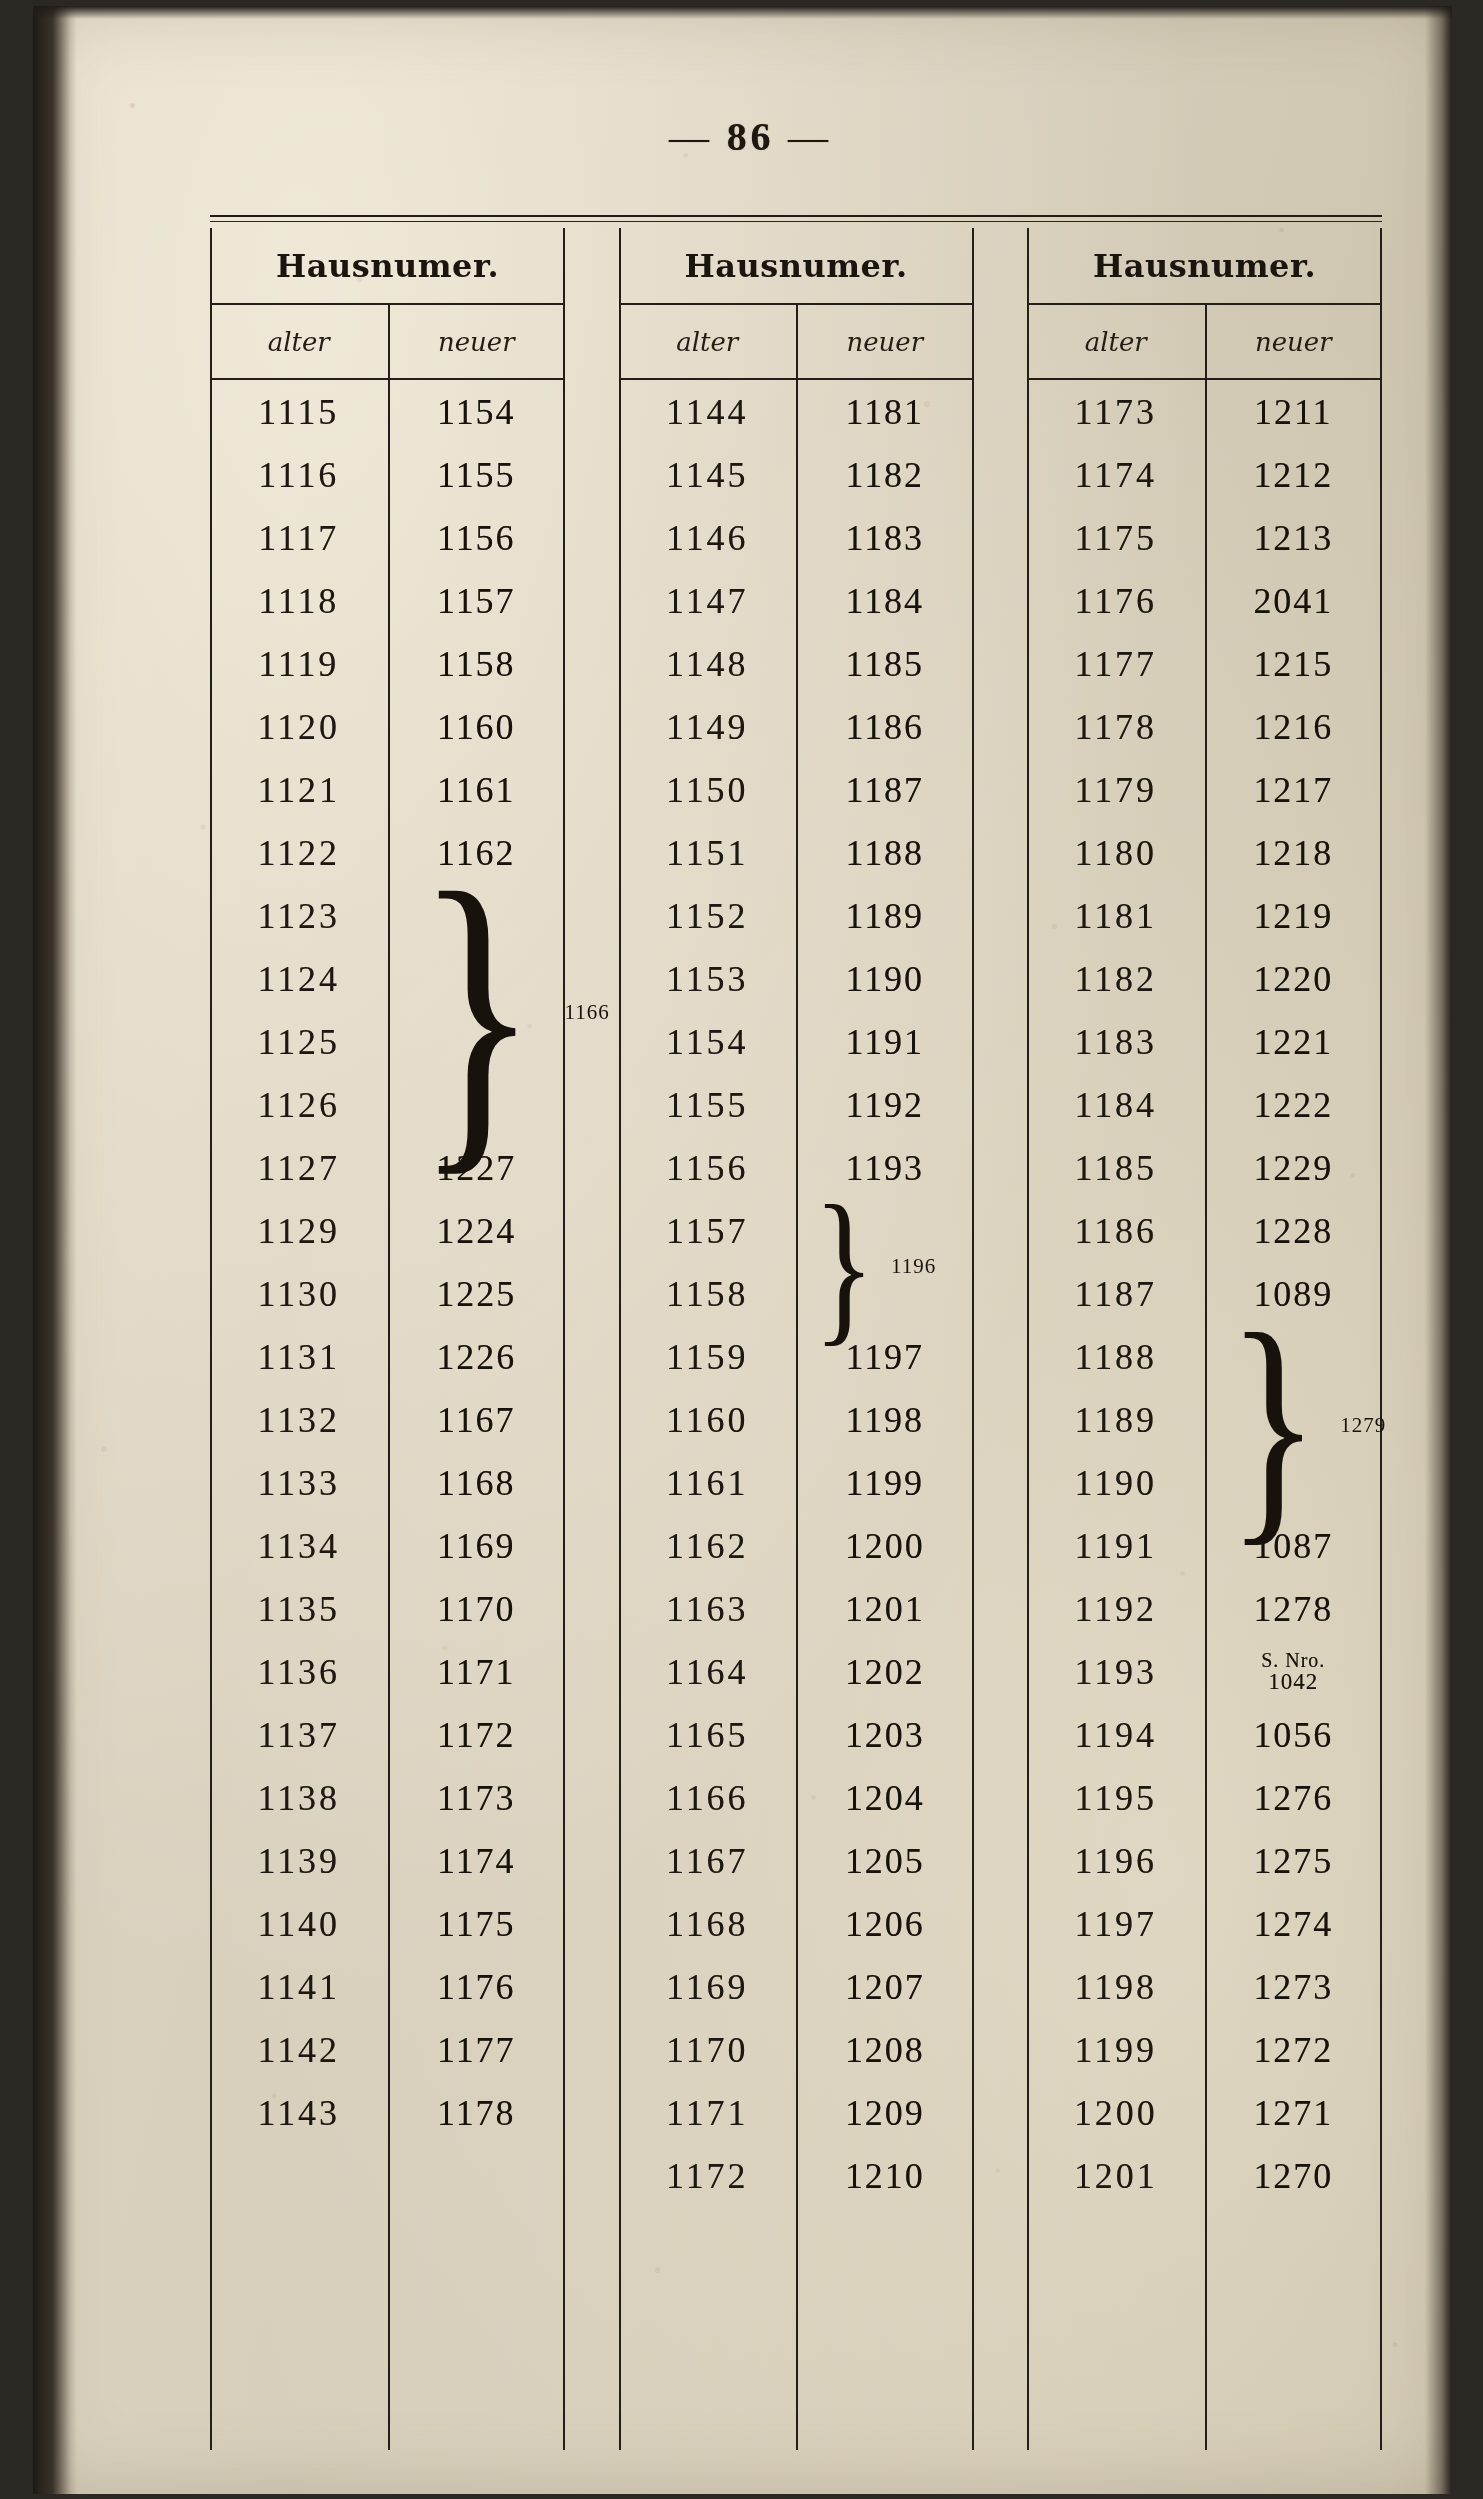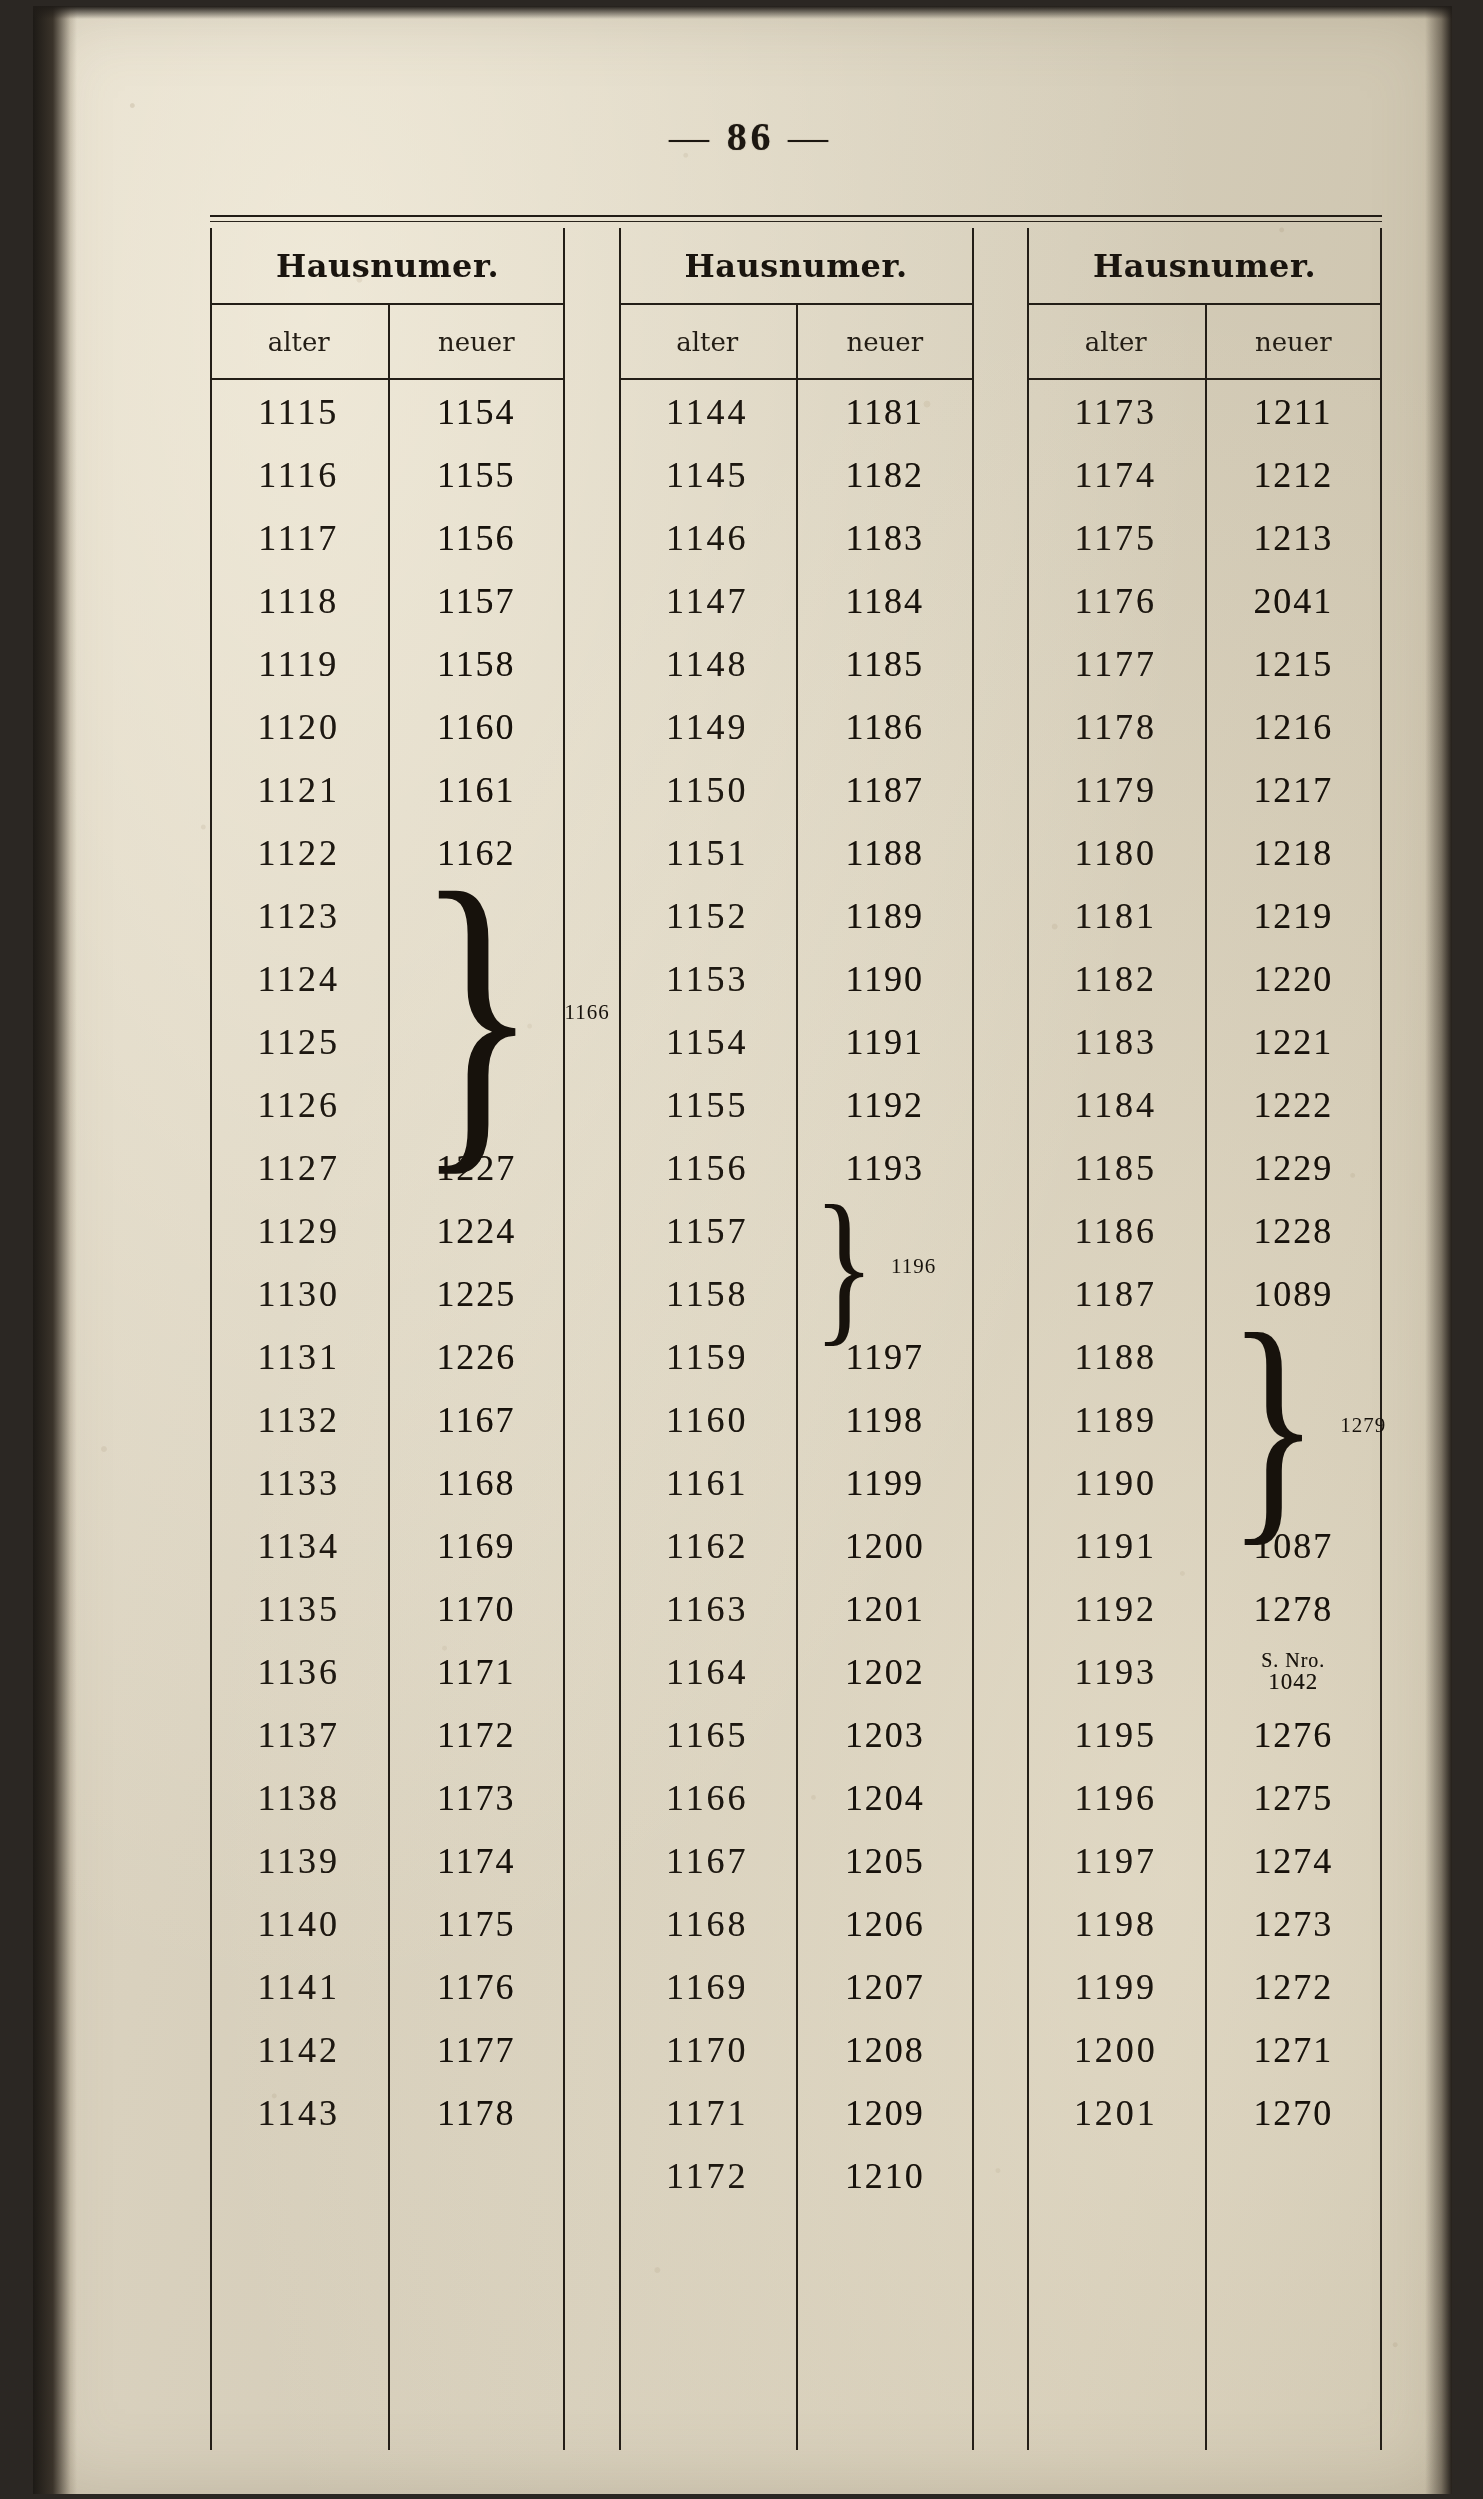--- a/index.html
+++ b/index.html
@@ -151,20 +151,21 @@
     display: flex;
   }
   .sub-head .cell {
     flex: 1;
     display: flex;
     align-items: center;
     justify-content: center;
     font-family: "DejaVu Serif", serif;
     font-size: 26px;
     color: #231d15;
+    font-style: italic;
   }
   .rows {
     position: relative;
   }
   .row {
     height: 63px;
     display: flex;
     align-items: center;
   }
   .cell-num {
@@ -589,20 +590,24 @@
               <div class="row">
                 <div class="cell-num old">1193</div>
                 <div class="cell-num new">
                   <div class="stacked">
                     <div class="top">S. Nro.</div>
                     <div class="bot">1042</div>
                   </div>
                 </div>
               </div>
               <div class="row">
+                <div class="cell-num old">1194</div>
+                <div class="cell-num new">1056</div>
+              </div>
+              <div class="row">
                 <div class="cell-num old">1195</div>
                 <div class="cell-num new">1276</div>
               </div>
               <div class="row">
                 <div class="cell-num old">1196</div>
                 <div class="cell-num new">1275</div>
               </div>
               <div class="row">
                 <div class="cell-num old">1197</div>
                 <div class="cell-num new">1274</div>

